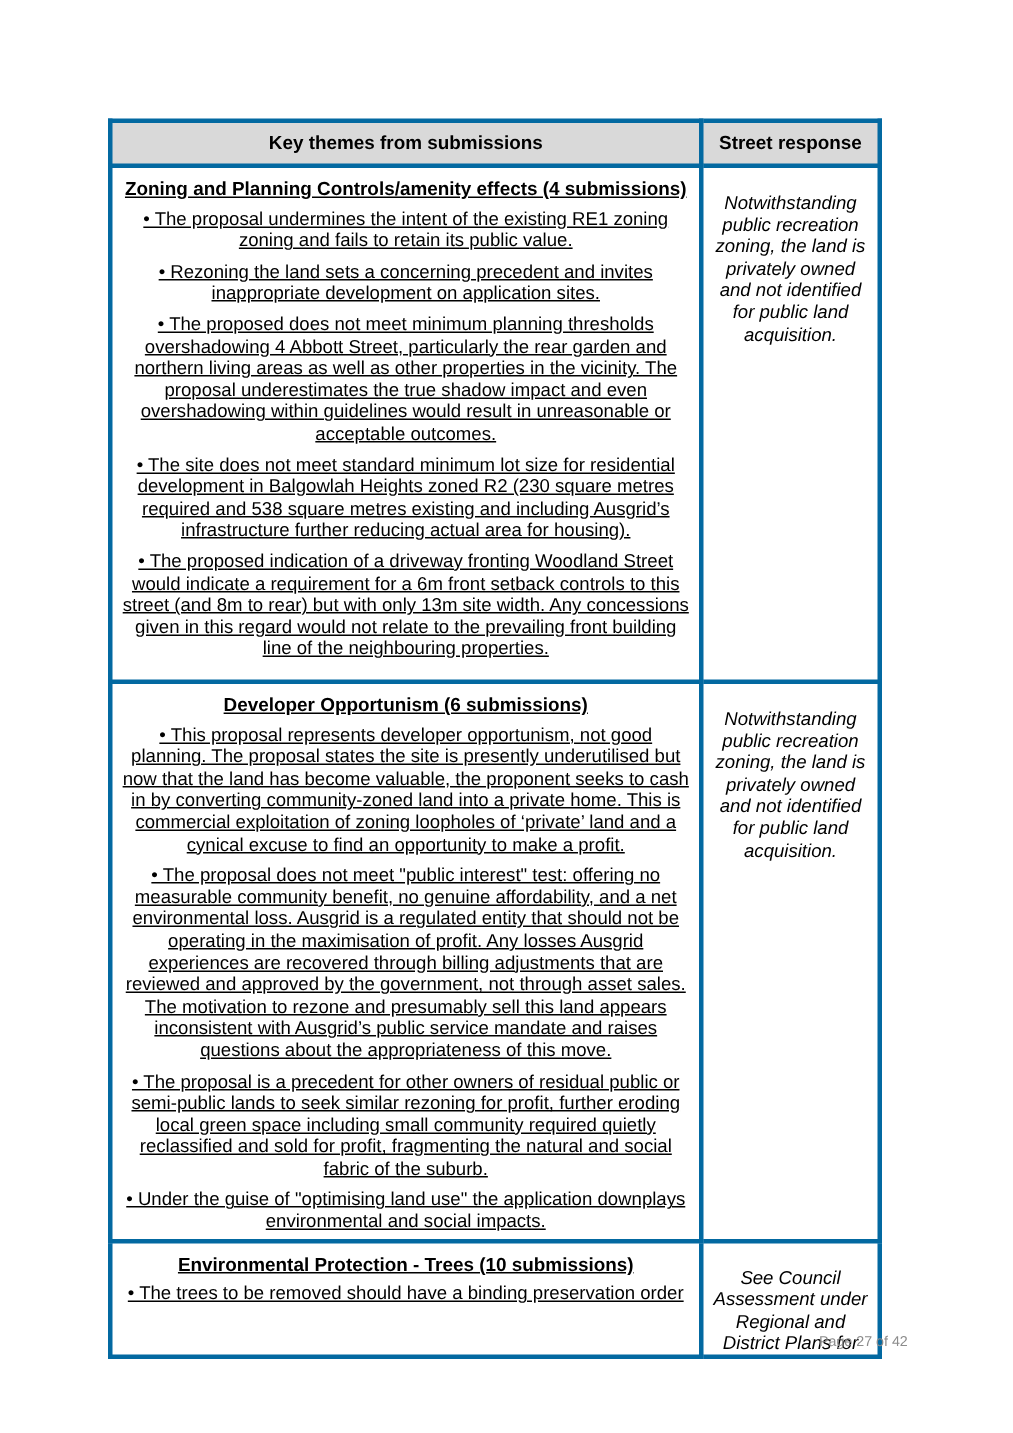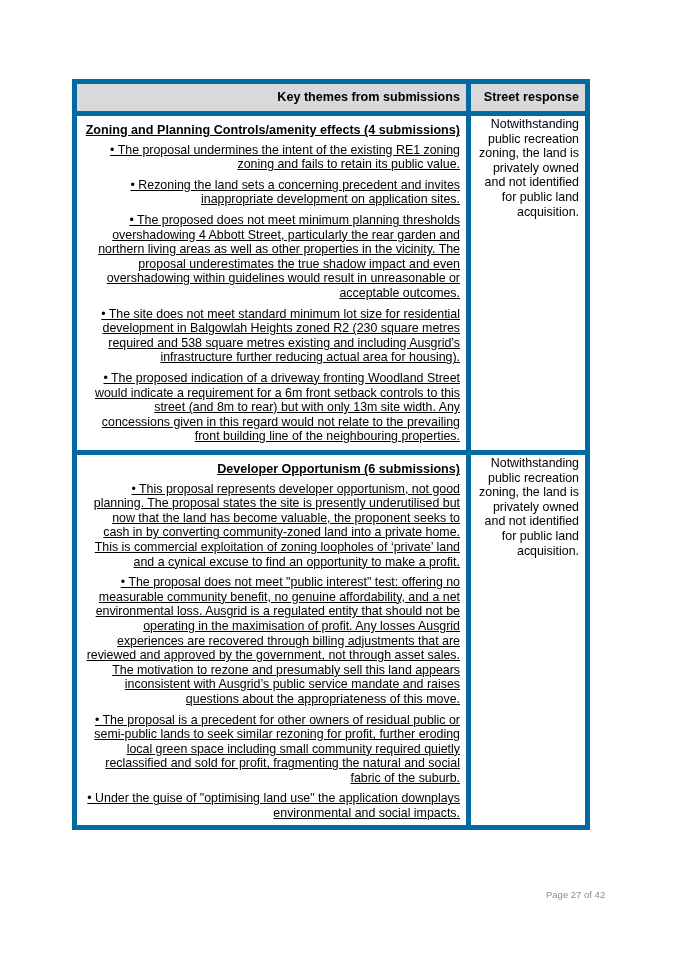--- a/index.html
+++ b/index.html
@@ -4,30 +4,30 @@
 <style>
   html, body { margin: 0; padding: 0; background: #ffffff; }
   body { width: 675px; height: 955px; position: relative; font-family: "Liberation Sans", sans-serif; color: #000; }
   .page { position: absolute; left: 0; top: 0; width: 675px; height: 955px; background: #fff; }
   table.themes {
     position: absolute; left: 72px; top: 79px; width: 513px;
     border-collapse: collapse; table-layout: fixed;
     font-size: 12.4px; line-height: 14.6px;
   }
   table.themes td, table.themes th {
-    border: 5px solid #0369a1; vertical-align: top; text-align: right;
+    border: 3px solid #0369a1; vertical-align: top; text-align: center;
   }
   table.themes th {
     background: #d9d9d9; font-weight: bold; font-size: 12.6px;
     height: 27px; padding: 0 6px; vertical-align: middle;
   }
   col.c1 { width: 394px; }
   col.c2 { width: 119px; }
   td.theme-cell { padding: 5px 6px 4px 6px; text-decoration: underline; }
-  td.resp-cell { padding: 1px 6px 0 6px; }
+  td.resp-cell { padding: 16px 6px 0 6px; font-style: italic; }
   .theme-title { font-weight: bold; font-size: 12.6px; margin: 2px 0 5px 0; }
   .bullet { margin: 0 0 6px 0; }
   .bullet:last-child { margin-bottom: 0; }
   .row-1 td { height: 325px; }
   .row-3 td { height: 49px; }
   .footer {
     position: absolute; left: 546px; top: 889px;
     font-size: 9.5px; color: #8c8c8c;
   }
 </style>
@@ -61,17 +61,24 @@
       <tr class="row-2">
         <td class="theme-cell">
           <div class="theme-title">Developer Opportunism (6 submissions)</div>
           <div class="bullet">• This proposal represents developer opportunism, not good planning. The proposal states the site is presently underutilised but now that the land has become valuable, the proponent seeks to cash in by converting community-zoned land into a private home. This is commercial exploitation of zoning loopholes of ‘private’ land and a cynical excuse to find an opportunity to make a profit.</div>
           <div class="bullet">• The proposal does not meet "public interest" test: offering no measurable community benefit, no genuine affordability, and a net environmental loss. Ausgrid is a regulated entity that should not be operating in the maximisation of profit. Any losses Ausgrid experiences are recovered through billing adjustments that are reviewed and approved by the government, not through asset sales. The motivation to rezone and presumably sell this land appears inconsistent with Ausgrid’s public service mandate and raises questions about the appropriateness of this move.</div>
           <div class="bullet">• The proposal is a precedent for other owners of residual public or semi-public lands to seek similar rezoning for profit, further eroding local green space including small community required quietly reclassified and sold for profit, fragmenting the natural and social fabric of the suburb.</div>
           <div class="bullet">• Under the guise of "optimising land use" the application downplays environmental and social impacts.</div>
         </td>
         <td class="resp-cell">Notwithstanding public recreation zoning, the land is privately owned and not identified for public land acquisition.</td>
       </tr>
+      <tr class="row-3">
+        <td class="theme-cell">
+          <div class="theme-title">Environmental Protection - Trees (10 submissions)</div>
+          <div class="bullet">• The trees to be removed should have a binding preservation order</div>
+        </td>
+        <td class="resp-cell">See Council Assessment under Regional and District Plans for</td>
+      </tr>
     </tbody>
   </table>
 
   <div class="footer">Page 27 of 42</div>
 </div>
 
 </body></html>

